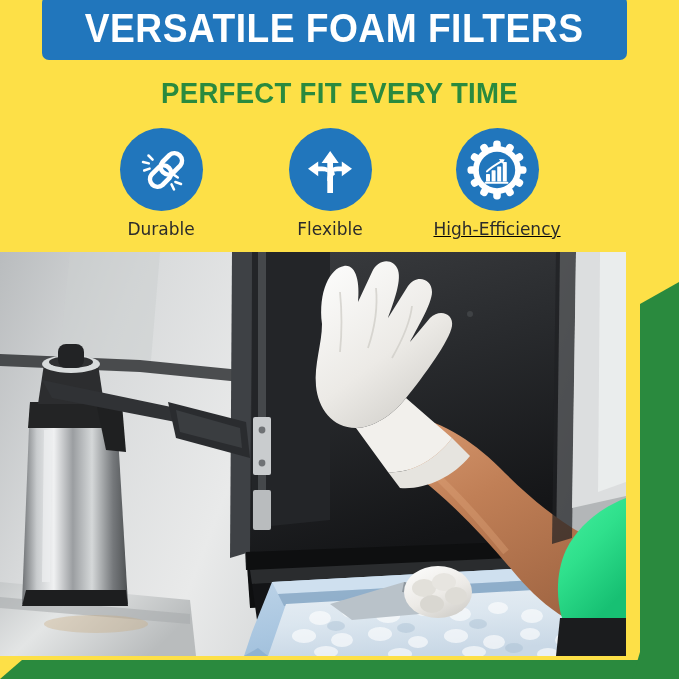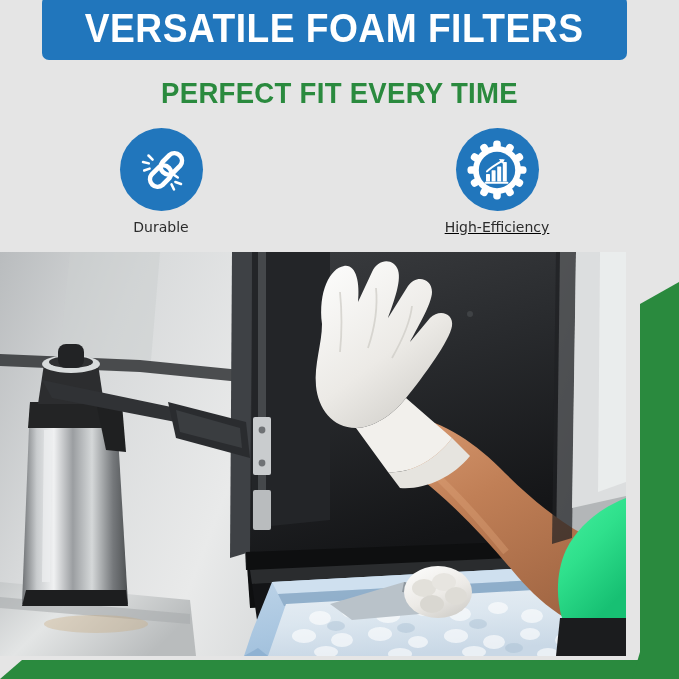--- a/index.html
+++ b/index.html
@@ -2,21 +2,21 @@
 <html><head>
 <meta charset="utf-8">
 <style>
   html,body{margin:0;padding:0;}
   body{
     width:679px;height:679px;overflow:hidden;
     background:#ffffff;
     font-family:"Liberation Sans","DejaVu Sans",sans-serif;
     position:relative;
   }
-  .stage{position:absolute;left:0;top:0;width:679px;height:679px;overflow:hidden;background:#e5e5e5;}
+  .stage{position:absolute;left:0;top:0;width:679px;height:679px;overflow:hidden;background:#fde047;}
 
   
   .banner{
     position:absolute;left:42px;top:-4px;width:585px;height:64px;
     background:#2176bc;border-radius:7px;
     display:flex;align-items:center;justify-content:center;
     box-sizing:border-box;
   }
   .banner-title{
     color:#ffffff;
@@ -51,21 +51,21 @@
   .feature.f3{left:417px;text-decoration:underline;}
   .circle{
     width:83px;height:83px;border-radius:50%;
     background:#2176bc;margin:0 auto;
     display:flex;align-items:center;justify-content:center;
   }
   .circle svg{display:block;}
   .feat-label{
     margin-top:9px;
     font-family:"DejaVu Sans","Liberation Sans",sans-serif;
-    font-size:14px;color:#2b2b2b;line-height:1.1;
+    font-size:17px;color:#2b2b2b;line-height:1.1;
     white-space:nowrap;
   }
 
   
   .photo-area{
     position:absolute;left:0;top:252px;width:679px;height:427px;
     overflow:hidden;
   }
   
   .green-accent{
@@ -119,20 +119,43 @@
               <line x1="46.8" y1="37.5" x2="42.2" y2="34.4"></line>
               <line x1="50.0" y1="44.0" x2="44.4" y2="42.0"></line>
               <line x1="43.0" y1="49.5" x2="40.5" y2="44.4"></line>
             </g>
           </g>
         </svg>
       </div>
       <div class="feat-label">Durable</div>
     </div>
 
+    <div class="feature f2">
+      <div class="circle">
+        <svg width="58" height="58" viewBox="0 0 58 58">
+          <g fill="#ffffff">
+
+            <path d="M26.3 52.0 L26.3 22.0 L20.6 22.0 L29.15 10.0 L37.7 22.0 L32.0 22.0 L32.0 52.0 Z"></path>
+
+            <path d="M26.8 27.0
+                     C 26.8 27.0 24.5 25.6 21.0 25.6
+                     L 17.2 25.6 L 17.2 20.4 L 7.0 27.8 L 17.2 35.2 L 17.2 30.2
+                     L 21.0 30.2 C 24.0 30.2 26.8 31.3 26.8 31.3 Z"></path>
+
+            <path d="M31.3 31.3
+                     C 31.3 31.3 34.0 30.2 37.0 30.2
+                     L 40.8 30.2 L 40.8 35.2 L 51.0 27.8 L 40.8 20.4 L 40.8 25.6
+                     L 37.0 25.6 C 33.5 25.6 31.3 27.0 31.3 27.0 Z"></path>
+
+            <path d="M26.3 40.0 C 26.3 33.0 28.5 30.2 32.6 29.0 L 34.0 33.6 C 31.4 34.5 32.0 36.5 32.0 41.0 Z"></path>
+          </g>
+        </svg>
+      </div>
+      <div class="feat-label">Flexible</div>
+    </div>
 
     <div class="feature f3">
       <div class="circle">
         <svg width="62" height="62" viewBox="0 0 62 62">
 
           <g fill="#ffffff">
             <circle cx="31" cy="31" r="24"></circle>
             <g>
               <rect x="27.2" y="1.5" width="7.6" height="11" rx="3.4"></rect>
               <rect x="27.2" y="1.5" width="7.6" height="11" rx="3.4" transform="rotate(30 31 31)"></rect>

